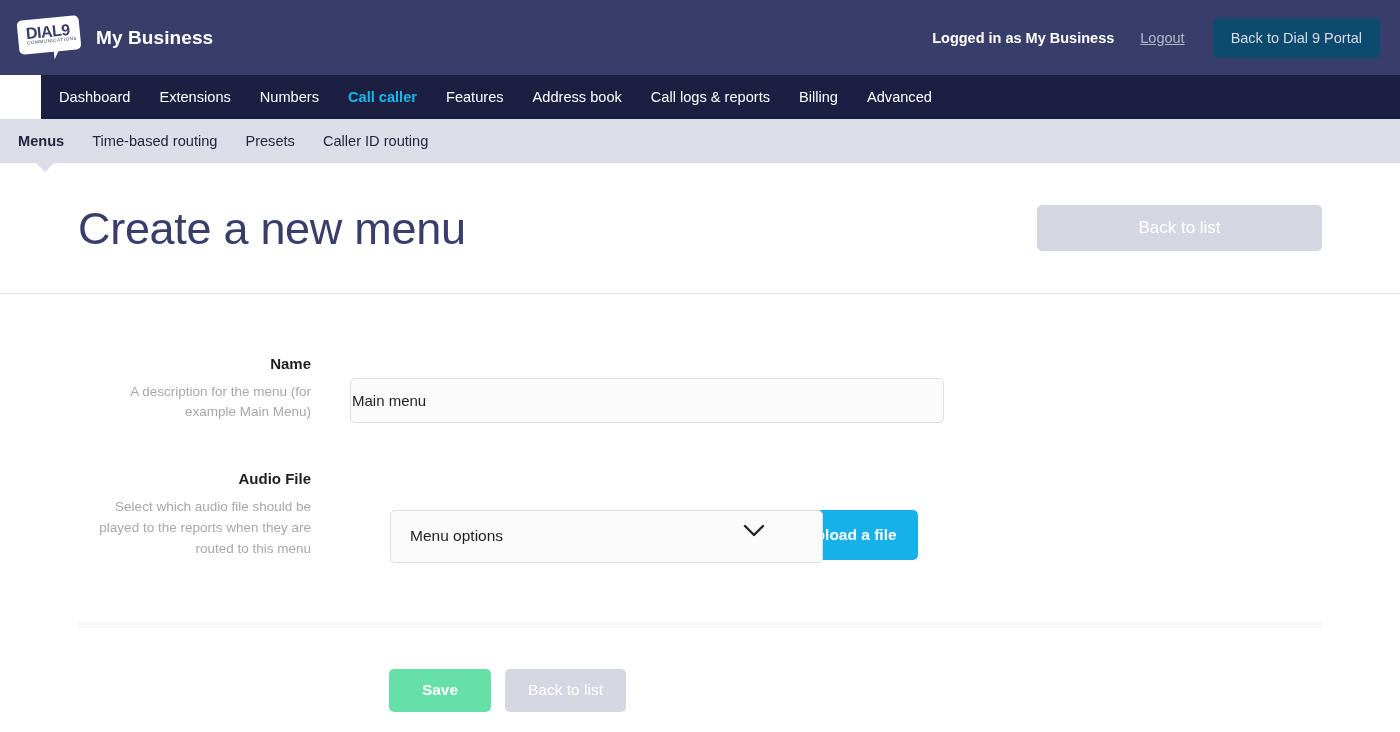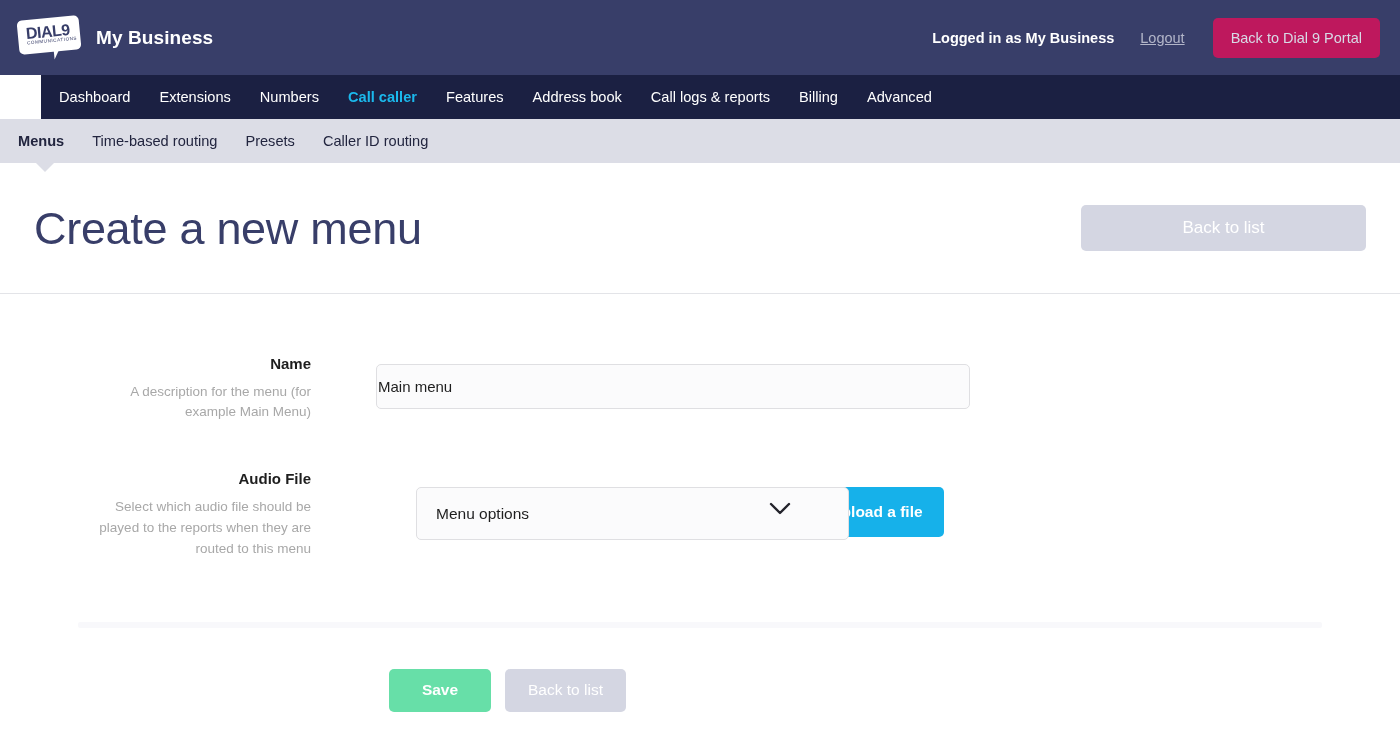--- a/index.html
+++ b/index.html
@@ -96,21 +96,21 @@
     margin-right: 26px;
   }
   .logout-link {
     font-size: 14.5px;
     color: #b3b6c9;
     text-decoration: underline;
     margin-right: 28px;
     cursor: pointer;
   }
   .portal-btn {
-    background: #be185d;
+    background: #0c4a6e;
     color: #d8dae6;
     font-size: 14.5px;
     border: none;
     border-radius: 5px;
     padding: 12px 18px;
     cursor: pointer;
     font-family: "Liberation Sans", sans-serif;
   }
 
   
@@ -173,21 +173,21 @@
     border-left: 9px solid transparent;
     border-right: 9px solid transparent;
     border-top: 9px solid #dcdde6;
   }
 
   
   .page-header {
     height: 131px;
     display: flex;
     align-items: center;
-    padding: 0 34px;
+    padding: 0 78px;
     border-bottom: 1px solid #e3e4e8;
   }
   .page-title {
     font-size: 45px;
     font-weight: 300;
     color: #383e69;
     letter-spacing: -0.3px;
     line-height: 1;
   }
   .header-btn {
@@ -202,22 +202,21 @@
     cursor: pointer;
     font-family: "Liberation Sans", sans-serif;
   }
 
   
   .form-area {
     padding: 0 78px;
   }
   .form-row {
     display: flex;
-    align-items: center;
-    gap: 26px;
+    align-items: flex-end;
   }
   #row-name { padding-top: 56px; }
   #row-audio { padding-top: 42px; }
 
   .label-col {
     width: 272px;
     text-align: right;
     padding-right: 39px;
     flex: 0 0 272px;
   }

